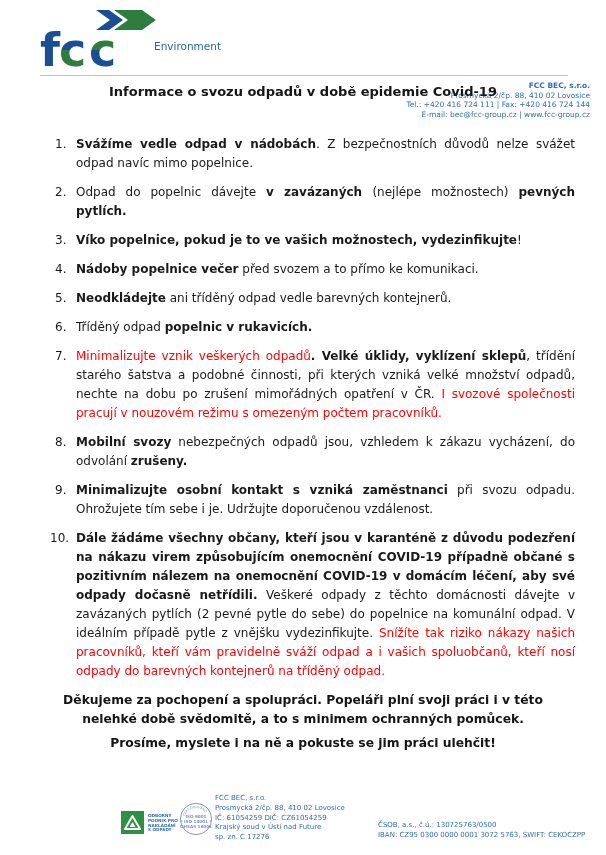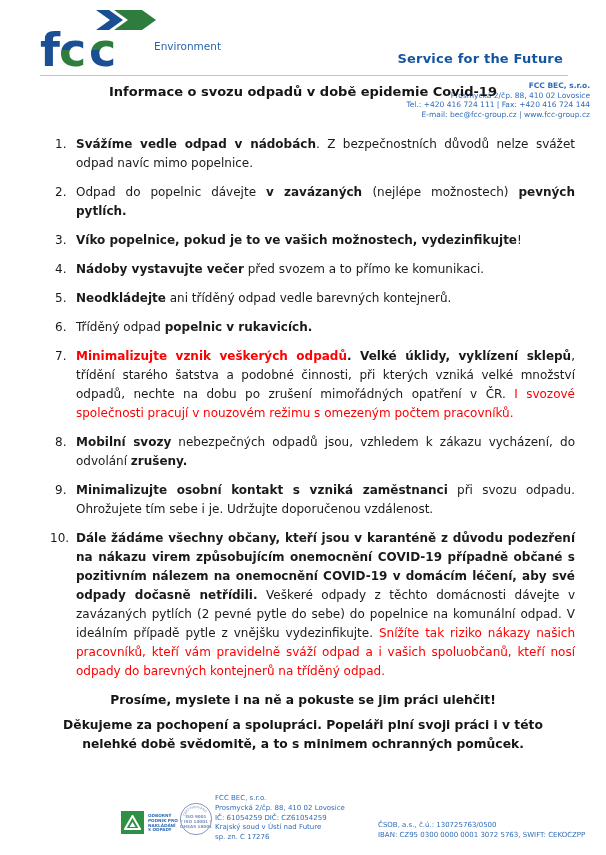--- a/index.html
+++ b/index.html
@@ -16,21 +16,21 @@
   .addr .b{font-weight:bold;}
   
   .content{position:absolute;left:0;top:0;width:606px;padding-top:83px;}
   .title{width:100%;text-align:center;font-size:13px;font-weight:bold;color:#151515;line-height:17px;}
   .list{margin:35px 31px 0 55px;font-size:12px;line-height:19px;}
   .item{position:relative;padding-left:21px;margin-bottom:10px;text-align:justify;}
   .num{position:absolute;left:0;top:0;}
   .num.wide{left:-5px;}
   .sb{font-weight:bold;}
   .sr{color:#fe0000;}
-  .srb{color:#fe0000;font-weight:bold;}
+  .srb{color:#fe0000;font-weight:normal;}
   .close{width:516px;margin:0 auto;text-align:center;font-weight:bold;font-size:12.3px;line-height:19px;color:#151515;}
   .close1{margin-top:6px;}
   .close2{margin-top:5px;}
   
   .f-green{position:absolute;left:121px;top:811px;width:23px;height:23px;background:#2e9044;display:flex;align-items:center;justify-content:center;}
   .f-green-text{position:absolute;left:148px;top:814px;width:34px;font-size:4.2px;line-height:4.8px;color:#2f6db8;font-weight:bold;}
   .f-stamp{position:absolute;left:179px;top:802px;width:34px;height:34px;}
   .f-company{position:absolute;left:215px;top:794px;font-size:7px;line-height:9.8px;color:#2f6db8;}
   .f-bank{position:absolute;left:378px;top:821px;font-size:7px;line-height:9.8px;color:#2f6db8;}
 </style>
@@ -53,46 +53,45 @@
       </defs>
       <polygon points="56,4 69,4 83,14 69,24 56,24 70,14" fill="#1b4f94"></polygon>
       <polygon points="74,4 102,4 116,14 102,24 74,24 88,14" fill="#2e7d3f"></polygon>
       <text x="0" y="60" font-family="DejaVu Sans, sans-serif" font-size="46" font-weight="bold" fill="#1b4f94">f</text>
       <text x="19" y="60" font-family="DejaVu Sans, sans-serif" font-size="46" font-weight="bold" fill="url(#g1)">c</text>
       <text x="49" y="60" font-family="DejaVu Sans, sans-serif" font-size="46" font-weight="bold" fill="url(#g2)">c</text>
     </svg>
     <span class="env-label">Environment</span>
   </div>
 
-  <div class="tagline">Service for the Future</div>
   <div class="rule"></div>
 
   <div class="addr">
     <div class="b">FCC BEC, s.r.o.</div>
     <div>Prosmycká 2/čp. 88, 410 02 Lovosice</div>
     <div>Tel.: +420 416 724 111  |  Fax: +420 416 724 144</div>
     <div>E-mail: bec@fcc-group.cz  |  www.fcc-group.cz</div>
   </div>
 
   <div class="content">
     <div class="title">Informace o svozu odpadů v době epidemie Covid-19</div>
     <div class="list" id="list">
         <div class="item"><span class="num">1.</span><span class="sb">Svážíme vedle odpad v nádobách</span><span>. Z bezpečnostních důvodů nelze svážet odpad navíc mimo popelnice.</span></div>
         <div class="item"><span class="num">2.</span><span>Odpad do popelnic dávejte </span><span class="sb">v  zavázaných </span><span>(nejlépe možnostech) </span><span class="sb">pevných pytlích.</span></div>
         <div class="item"><span class="num">3.</span><span class="sb">Víko popelnice, pokud je to ve vašich možnostech, vydezinfikujte</span><span>!</span></div>
-        <div class="item"><span class="num">4.</span><span class="sb">Nádoby vystavujte večer</span><span> před svozem a to přímo ke komunikaci.</span></div>
+        <div class="item"><span class="num">4.</span><span class="sb">Nádoby popelnice večer</span><span> před svozem a to přímo ke komunikaci.</span></div>
         <div class="item"><span class="num">5.</span><span class="sb">Neodkládejte</span><span> ani tříděný odpad vedle barevných kontejnerů.</span></div>
         <div class="item"><span class="num">6.</span><span>Tříděný odpad </span><span class="sb">popelnic v rukavicích.</span></div>
         <div class="item"><span class="num">7.</span><span class="srb">Minimalizujte vznik veškerých odpadů</span><span class="sb">. Velké úklidy, vyklízení sklepů</span><span>, třídění starého šatstva a podobné činnosti, při kterých vzniká velké množství odpadů, nechte na dobu po zrušení mimořádných opatření v ČR. </span><span class="sr">I svozové společnosti pracují v nouzovém režimu s omezeným počtem pracovníků.</span></div>
         <div class="item"><span class="num">8.</span><span class="sb">Mobilní svozy</span><span> nebezpečných odpadů jsou, vzhledem k zákazu vycházení, do odvolání </span><span class="sb">zrušeny.</span></div>
         <div class="item"><span class="num">9.</span><span class="sb">Minimalizujte osobní kontakt s vzniká zaměstnanci</span><span> při svozu odpadu. Ohrožujete tím sebe i je. Udržujte doporučenou vzdálenost.</span></div>
         <div class="item"><span class="num wide">10.</span><span class="sb">Dále žádáme všechny občany, kteří jsou v karanténě z důvodu podezření na nákazu virem způsobujícím onemocnění  COVID-19 případně občané s pozitivním nálezem na onemocnění COVID-19 v domácím léčení, aby své odpady dočasně netřídili.</span><span> Veškeré odpady z těchto domácnosti dávejte v zavázaných pytlích (2 pevné pytle do sebe) do popelnice na komunální odpad. V ideálním případě pytle z vnějšku vydezinfikujte. </span><span class="sr">Snížíte tak riziko nákazy našich pracovníků, kteří vám pravidelně sváží odpad a i vašich spoluobčanů, kteří nosí odpady do barevných kontejnerů na tříděný odpad.</span></div>
       </div>
+    <div class="close close1">Děkujeme za pochopení a spolupráci. Popeláři plní svoji práci i v této nelehké době svědomitě, a to s minimem ochranných pomůcek.</div>
     <div class="close close2">Prosíme, myslete i na ně a pokuste se jim práci ulehčit!</div>
-    <div class="close close1">Děkujeme za pochopení a spolupráci. Popeláři plní svoji práci i v této nelehké době svědomitě, a to s minimem ochranných pomůcek.</div>
   </div>
 
   <div class="f-green">
     <svg width="17" height="15" viewBox="0 0 17 15">
       <polygon points="8.5,1 16,14 1,14" fill="none" stroke="#ffffff" stroke-width="2"></polygon>
       <polygon points="8.5,7 11.5,12 5.5,12" fill="#ffffff"></polygon>
     </svg>
   </div>
   <div class="f-green-text" id="wasteLogoText">
       <div>ODBORNÝ</div>

